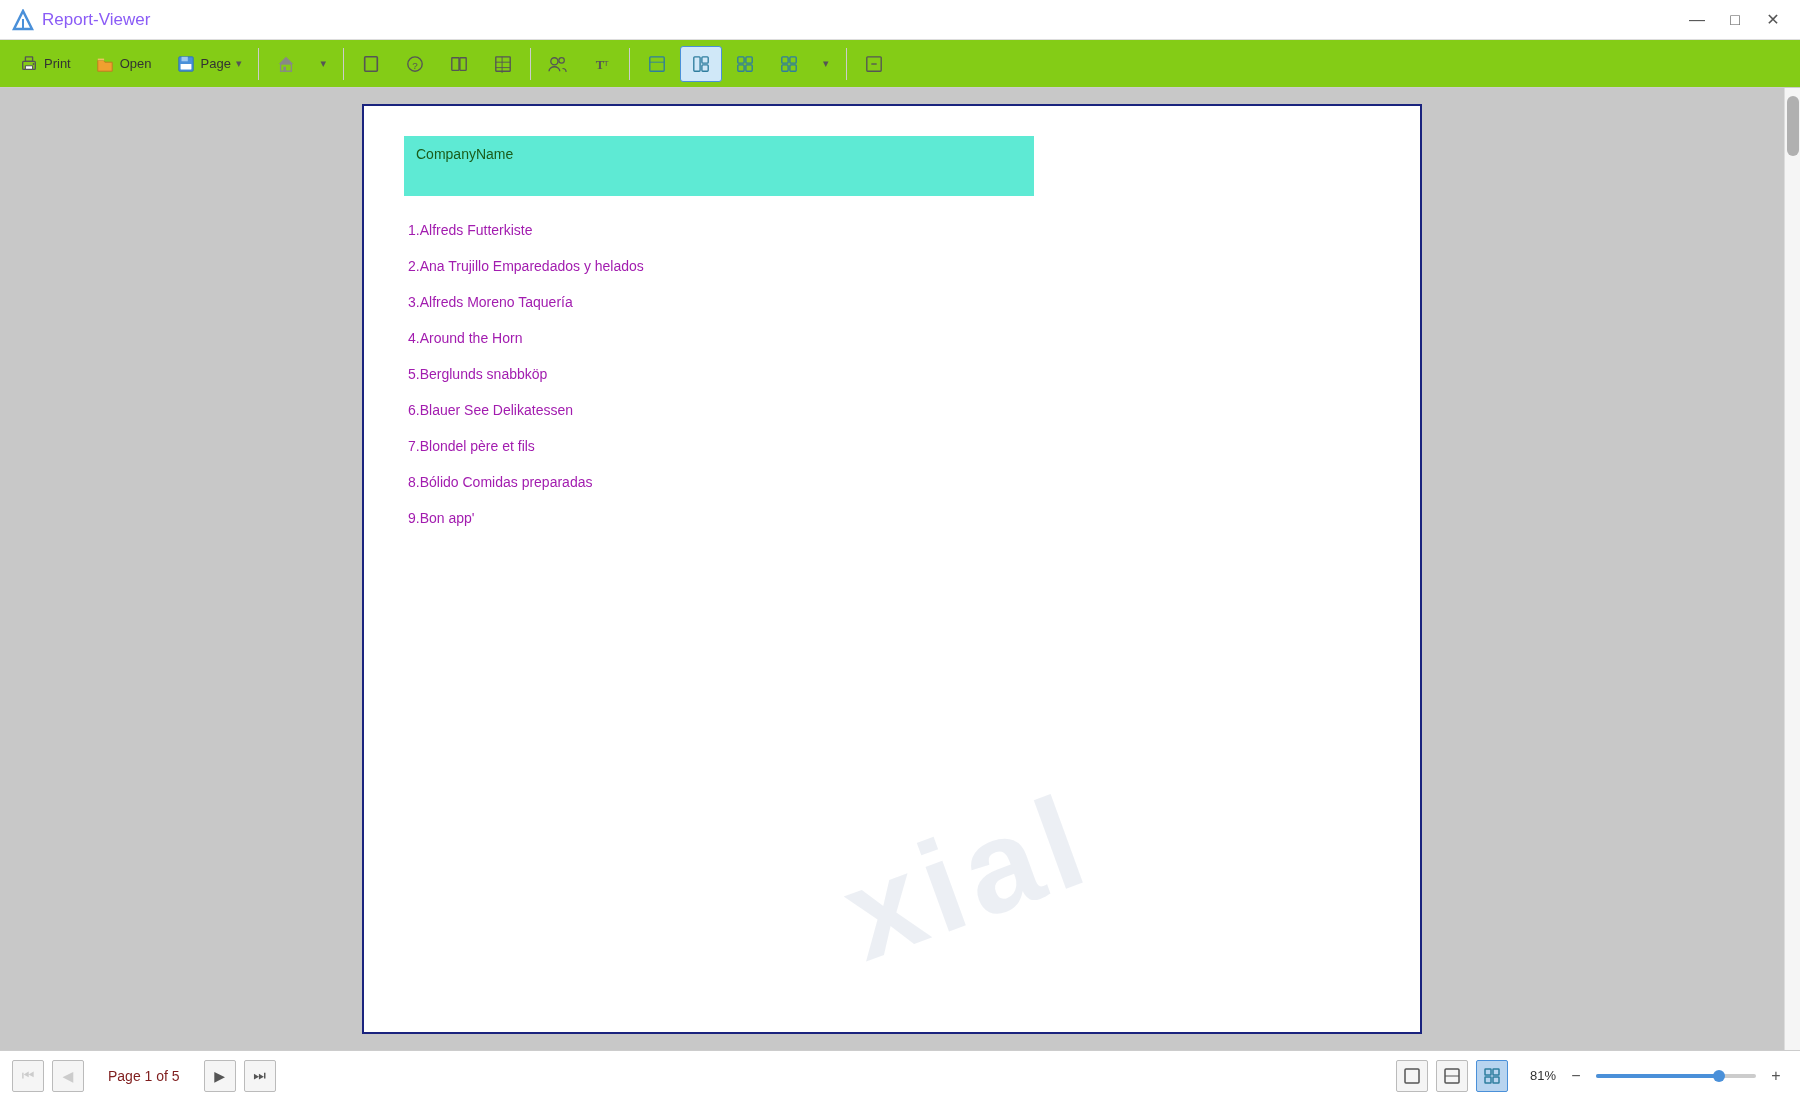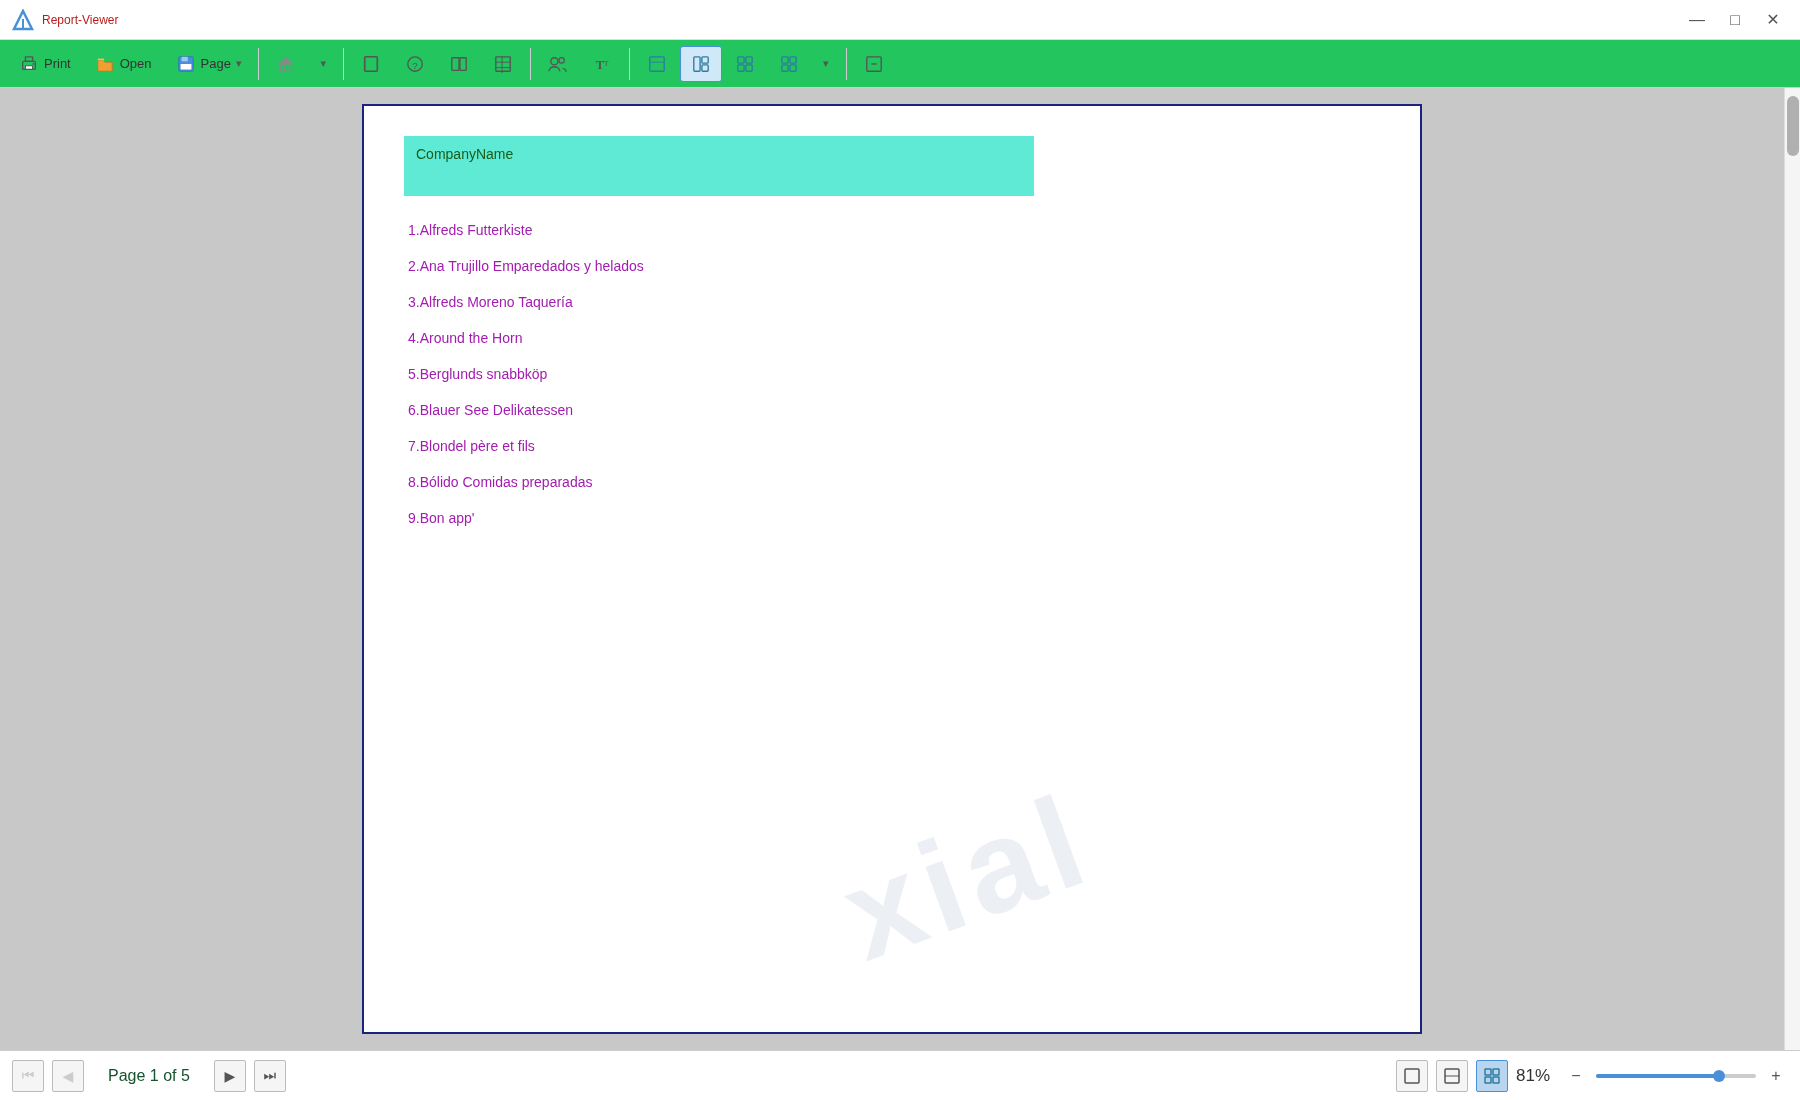--- a/index.html
+++ b/index.html
@@ -13,31 +13,31 @@
       align-items: center;
       padding: 0 12px;
       border-bottom: 1px solid #ddd;
       user-select: none;
     }
     .title-bar-logo {
       width: 22px; height: 22px; margin-right: 8px;
       display: flex; align-items: center; justify-content: center;
     }
     .title-bar-logo svg { width: 22px; height: 22px; }
-    .title-bar-title { font-size: 12px; color: #b91c1c; flex: 1; }
+    .title-bar-title { font-size: 17px; color: #8b5cf6; flex: 1; }
     .title-bar-controls { display: flex; gap: 8px; }
     .title-bar-btn {
       width: 30px; height: 30px; background: none; border: none; cursor: pointer;
       font-size: 16px; color: #555; display: flex; align-items: center; justify-content: center;
     }
 
     
     .toolbar {
       height: 48px;
-      background: #22c55e;
+      background: #84cc16;
       display: flex;
       align-items: center;
       padding: 0 8px;
       border-bottom: 1px solid #ccc;
       gap: 2px;
     }
     .toolbar-btn {
       height: 36px;
       padding: 0 10px;
       background: none;
@@ -156,41 +156,41 @@
       border: 1px solid #bbb;
       background: #f5f5f5;
       cursor: pointer;
       display: flex; align-items: center; justify-content: center;
       font-size: 14px;
       color: #555;
       border-radius: 2px;
     }
     .nav-btn:disabled { color: #ccc; cursor: default; }
     .page-info {
-      font-size: 16px;
-      color: #14532d;
+      font-size: 14px;
+      color: #7f1d1d;
       padding: 0 16px;
     }
     .bottom-separator { flex: 1; }
     .view-btn {
       width: 32px; height: 32px;
       border: 1px solid #bbb;
       background: #f5f5f5;
       cursor: pointer;
       display: flex; align-items: center; justify-content: center;
       font-size: 13px;
       color: #555;
       border-radius: 2px;
     }
     .view-btn.active { background: #b8d4ef; border-color: #4a90d9; }
     .zoom-label {
-      font-size: 17px;
+      font-size: 13px;
       color: #333;
       min-width: 40px;
-      text-align: left;
+      text-align: right;
     }
     .zoom-minus, .zoom-plus {
       width: 24px; height: 24px;
       border: none; background: none;
       cursor: pointer; font-size: 16px; color: #555;
       display: flex; align-items: center; justify-content: center;
     }
     .zoom-slider-track {
       width: 100%;
       height: 4px;

